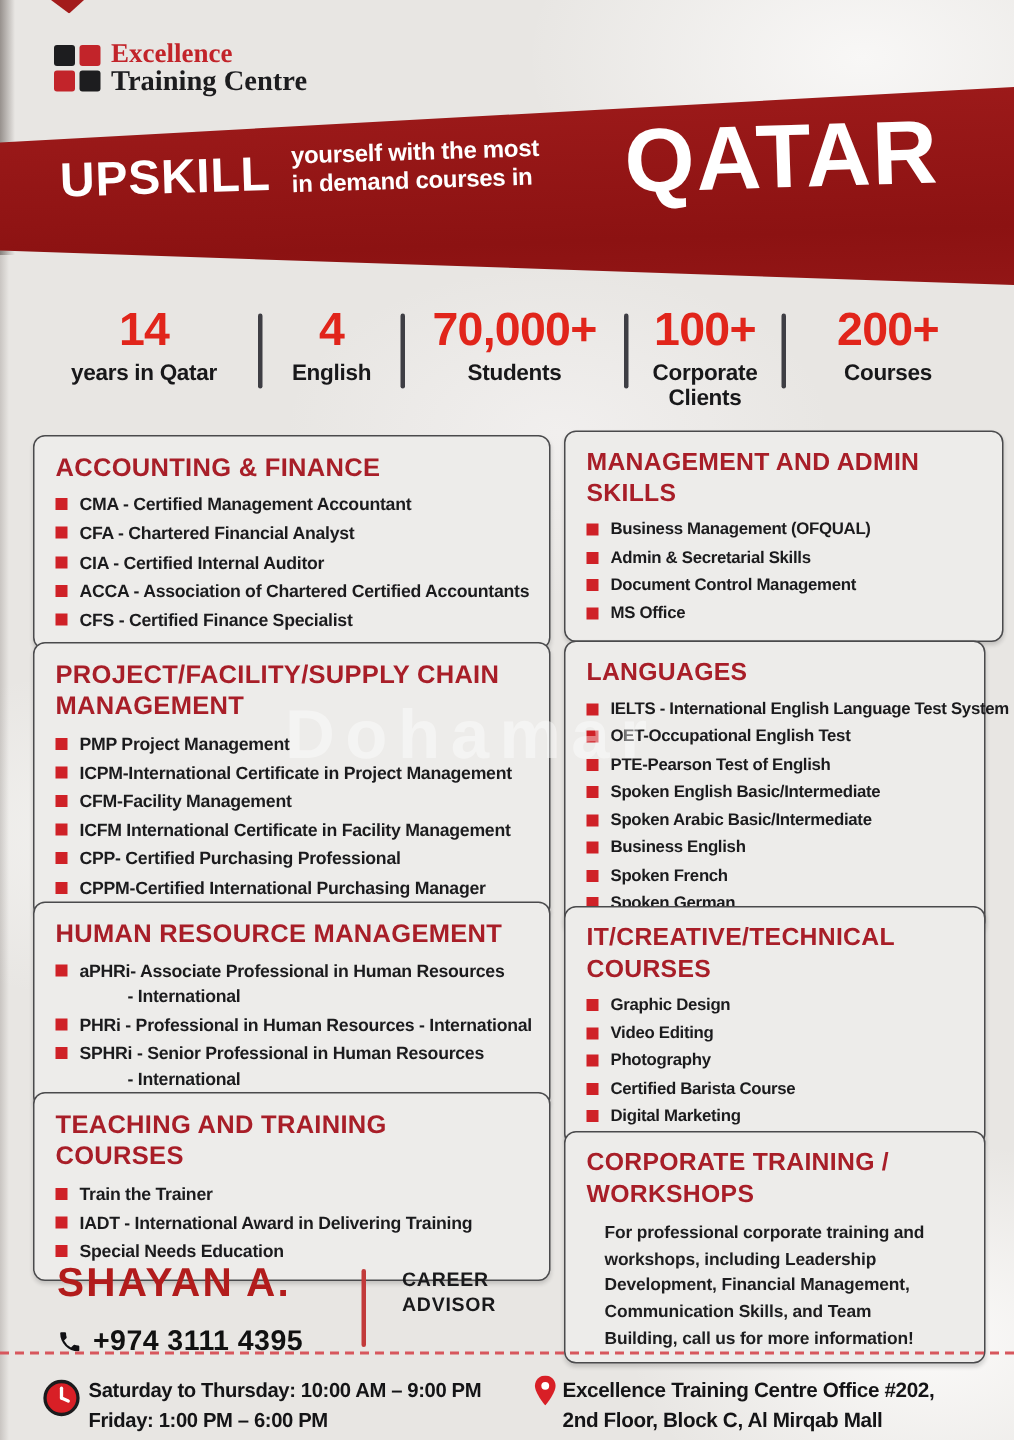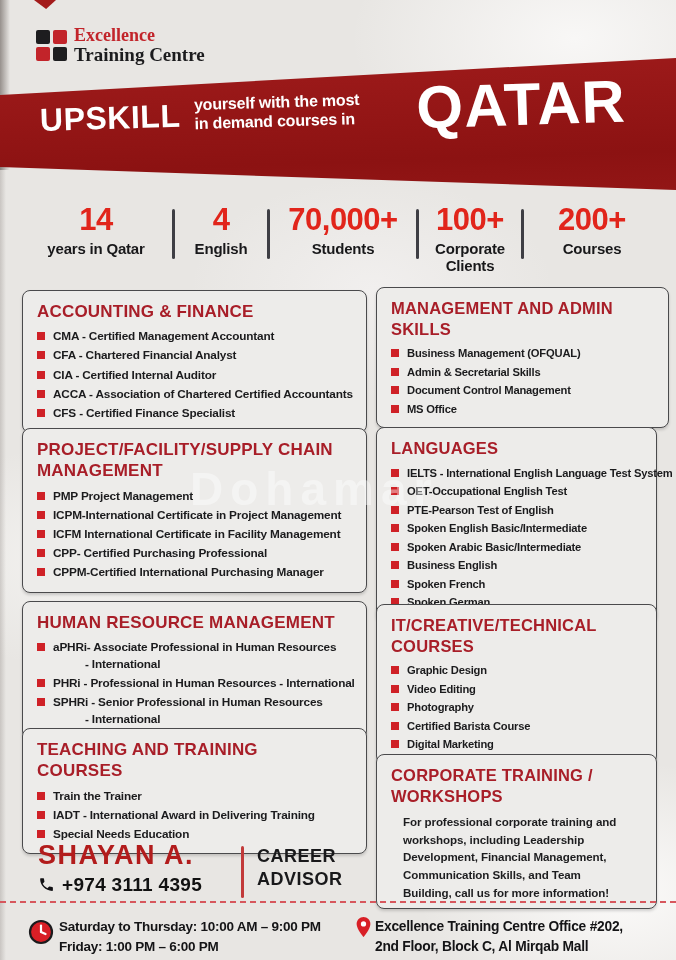--- a/index.html
+++ b/index.html
@@ -59,23 +59,23 @@
   .subline{margin:-2px 0 4.5px 48px;font-weight:700;font-size:11.8px;color:#1b1b1d;letter-spacing:-.18px;}
   .card p{margin:4px 12px 0;font-size:11.6px;font-weight:700;color:#1d1d1f;line-height:1.52;letter-spacing:-.1px;}
 
   
   .watermark{position:absolute;left:190px;top:462px;font-size:46px;font-weight:700;
     color:rgba(255,255,255,.42);letter-spacing:7px;z-index:6;pointer-events:none;text-align:right;}
 
   
   .advisor{position:absolute;left:38px;top:841px;}
   .advisor-name{font-size:27px;font-weight:800;color:#b21c1c;letter-spacing:1.5px;line-height:1.1;}
-  .advisor-phone{display:flex;align-items:center;gap:7px;margin-top:3px;font-size:19px;font-weight:800;color:#111;letter-spacing:.3px;}
+  .advisor-phone{display:flex;align-items:center;gap:7px;margin-top:13px;font-size:19px;font-weight:800;color:#111;letter-spacing:.3px;}
   .role-divider{position:absolute;left:241px;top:846px;width:3px;height:52px;background:#c23a3a;border-radius:2px;}
-  .advisor-role{position:absolute;left:257px;top:845px;font-size:18px;font-weight:800;color:#19191b;line-height:1.3;letter-spacing:.5px;}
+  .advisor-role{position:absolute;left:268px;top:845px;font-size:13px;font-weight:800;color:#19191b;line-height:1.3;letter-spacing:.5px;}
 
   
   .dashes{position:absolute;left:0;top:901px;width:676px;height:0;border-top:2.5px dashed #d7575d;}
   .footer-hours{position:absolute;left:59px;top:917px;font-size:13.5px;font-weight:700;line-height:1.5;color:#141416;letter-spacing:-.25px;}
   .footer-address{position:absolute;left:375px;top:917px;font-size:13.8px;font-weight:700;line-height:1.45;color:#141416;letter-spacing:-.25px;}
   .clock-wrap{position:absolute;left:28px;top:919px;}
   .pin-wrap{position:absolute;left:356px;top:917px;}
 </style>
 </head>
 <body>
@@ -168,20 +168,24 @@
       <li>
           <span class="sq"></span>
           <span>PMP Project Management</span>
         </li>
       <li>
           <span class="sq"></span>
           <span>ICPM-International Certificate in Project Management</span>
         </li>
       <li>
           <span class="sq"></span>
+          <span>CFM-Facility Management</span>
+        </li>
+      <li>
+          <span class="sq"></span>
           <span>ICFM International Certificate in Facility Management</span>
         </li>
       <li>
           <span class="sq"></span>
           <span>CPP- Certified Purchasing Professional</span>
         </li>
       <li>
           <span class="sq"></span>
           <span>CPPM-Certified International Purchasing Manager</span>
         </li>

